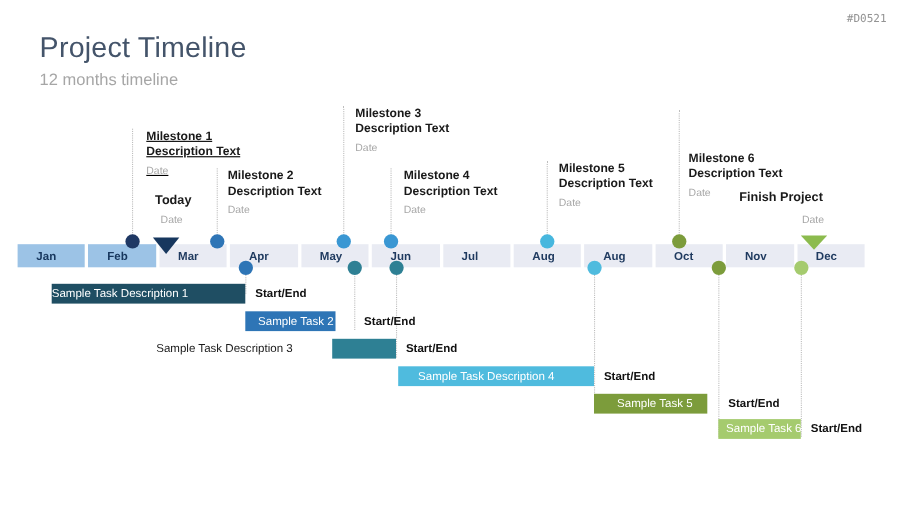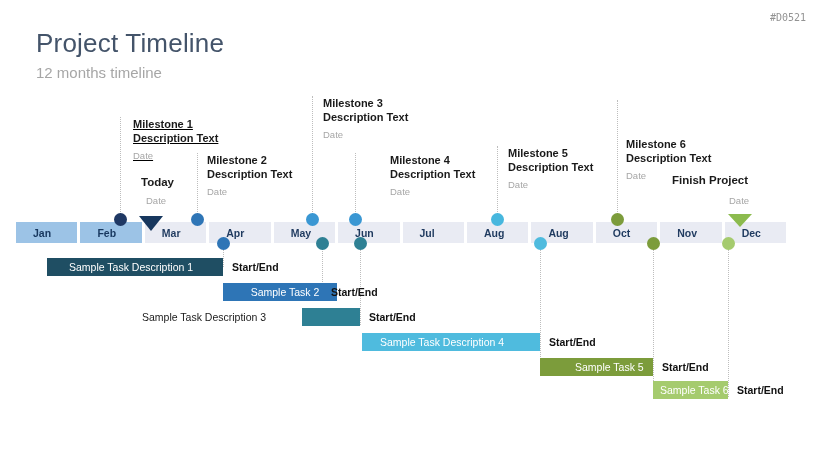--- a/index.html
+++ b/index.html
@@ -90,57 +90,57 @@
       <div class="ms" style="left: 207px; top: 153px;">
         <div class="ms-title">Milestone 2</div>
         <div class="ms-desc">Description Text</div>
         <div class="ms-date">Date</div>
       </div>
       <div class="ms" style="left: 323px; top: 96px;">
         <div class="ms-title">Milestone 3</div>
         <div class="ms-desc">Description Text</div>
         <div class="ms-date">Date</div>
       </div>
-      <div class="ms" style="left: 367px; top: 153px; margin-left: 23px;">
+      <div class="ms" style="left: 367px; top: 153px;">
         <div class="ms-title">Milestone 4</div>
         <div class="ms-desc">Description Text</div>
         <div class="ms-date">Date</div>
       </div>
       <div class="ms" style="left: 508px; top: 146px;">
         <div class="ms-title">Milestone 5</div>
         <div class="ms-desc">Description Text</div>
         <div class="ms-date">Date</div>
       </div>
       <div class="ms" style="left: 626px; top: 100px; margin-top: 37px;">
         <div class="ms-title">Milestone 6</div>
         <div class="ms-desc">Description Text</div>
         <div class="ms-date">Date</div>
       </div>
       <div class="flag-label" style="left: 141px; top: 176px;">Today</div>
       <div class="flag-date" style="left: 146px; top: 195px;">Date</div>
       <div class="flag-label" style="left: 672px; top: 174px;">Finish Project</div>
       <div class="flag-date" style="left: 729px; top: 195px;">Date</div>
     </div>
   <div id="tasks-layer">
-      <div class="task-bar" style="left: 47px; top: 258px; width: 176px; background: rgb(31, 78, 99); padding-left: 22px;">
+      <div class="task-bar" style="left: 47px; top: 258px; width: 176px; background: rgb(31, 78, 99); ">
         <div class="task-label-in">Sample Task Description 1</div>
       </div>
       <div class="startend" style="left: 232px; top: 261px;">Start/End</div>
-      <div class="task-bar center" style="left: 223px; top: 283px; width: 114px; background: rgb(46, 117, 182); padding-left: 10px;">
+      <div class="task-bar center" style="left: 223px; top: 283px; width: 82px; background: rgb(46, 117, 182); padding-left: 10px;">
         <div class="task-label-in">Sample Task 2</div>
       </div>
       <div class="startend" style="left: 331px; top: 286px;">Start/End</div>
       <div class="task-bar" style="left: 302px; top: 308px; width: 58px; background: rgb(46, 128, 148); padding-left: 0px;"></div>
       <div class="task-label-out" style="left: 142px; top: 311px; width: 152px;">Sample Task Description 3</div>
       <div class="startend" style="left: 369px; top: 311px;">Start/End</div>
       <div class="task-bar" style="left: 362px; top: 333px; width: 178px; background: rgb(79, 187, 222); padding-left: 18px;">
         <div class="task-label-in">Sample Task Description 4</div>
       </div>
       <div class="startend" style="left: 549px; top: 336px;">Start/End</div>
-      <div class="task-bar" style="left: 540px; top: 358px; width: 113px; background: rgb(124, 156, 59); padding-left: 35px;">
+      <div class="task-bar" style="left: 540px; top: 358px; width: 103px; background: rgb(124, 156, 59); padding-left: 21px;">
         <div class="task-label-in">Sample Task 5</div>
       </div>
       <div class="startend" style="left: 662px; top: 361px;">Start/End</div>
       <div class="task-bar" style="left: 653px; top: 381px; width: 75px; background: rgb(165, 203, 110); padding-left: 7px;">
         <div class="task-label-in">Sample Task 6</div>
       </div>
       <div class="startend" style="left: 737px; top: 384px;">Start/End</div>
     </div>
 </div>
 

